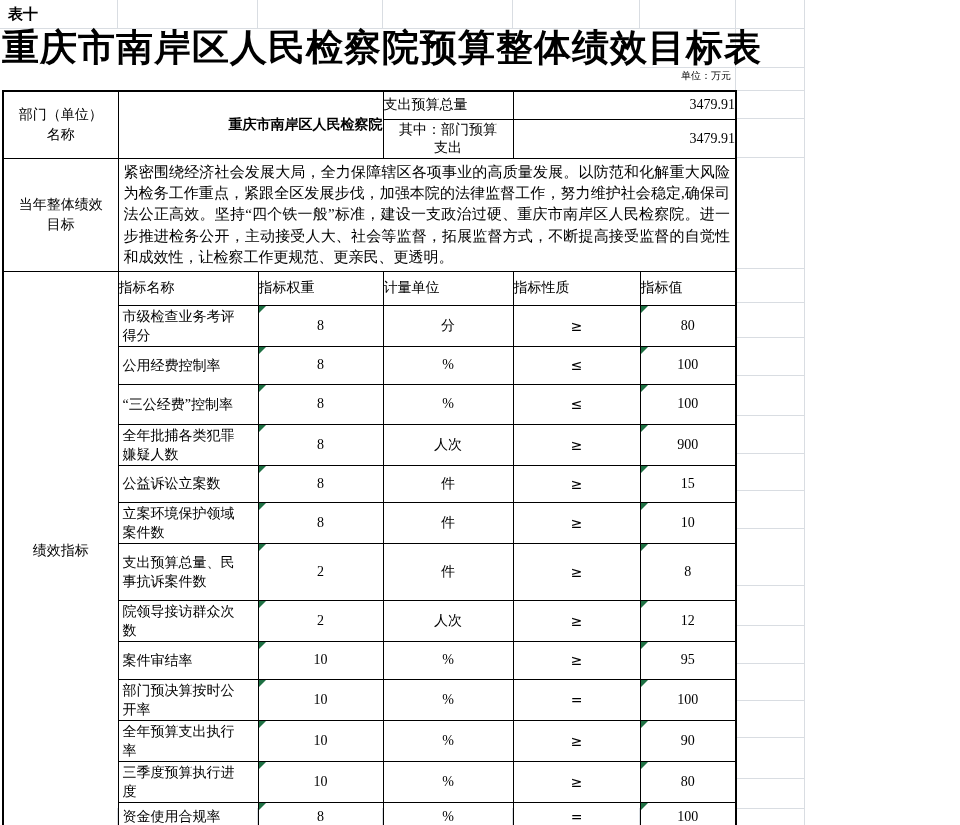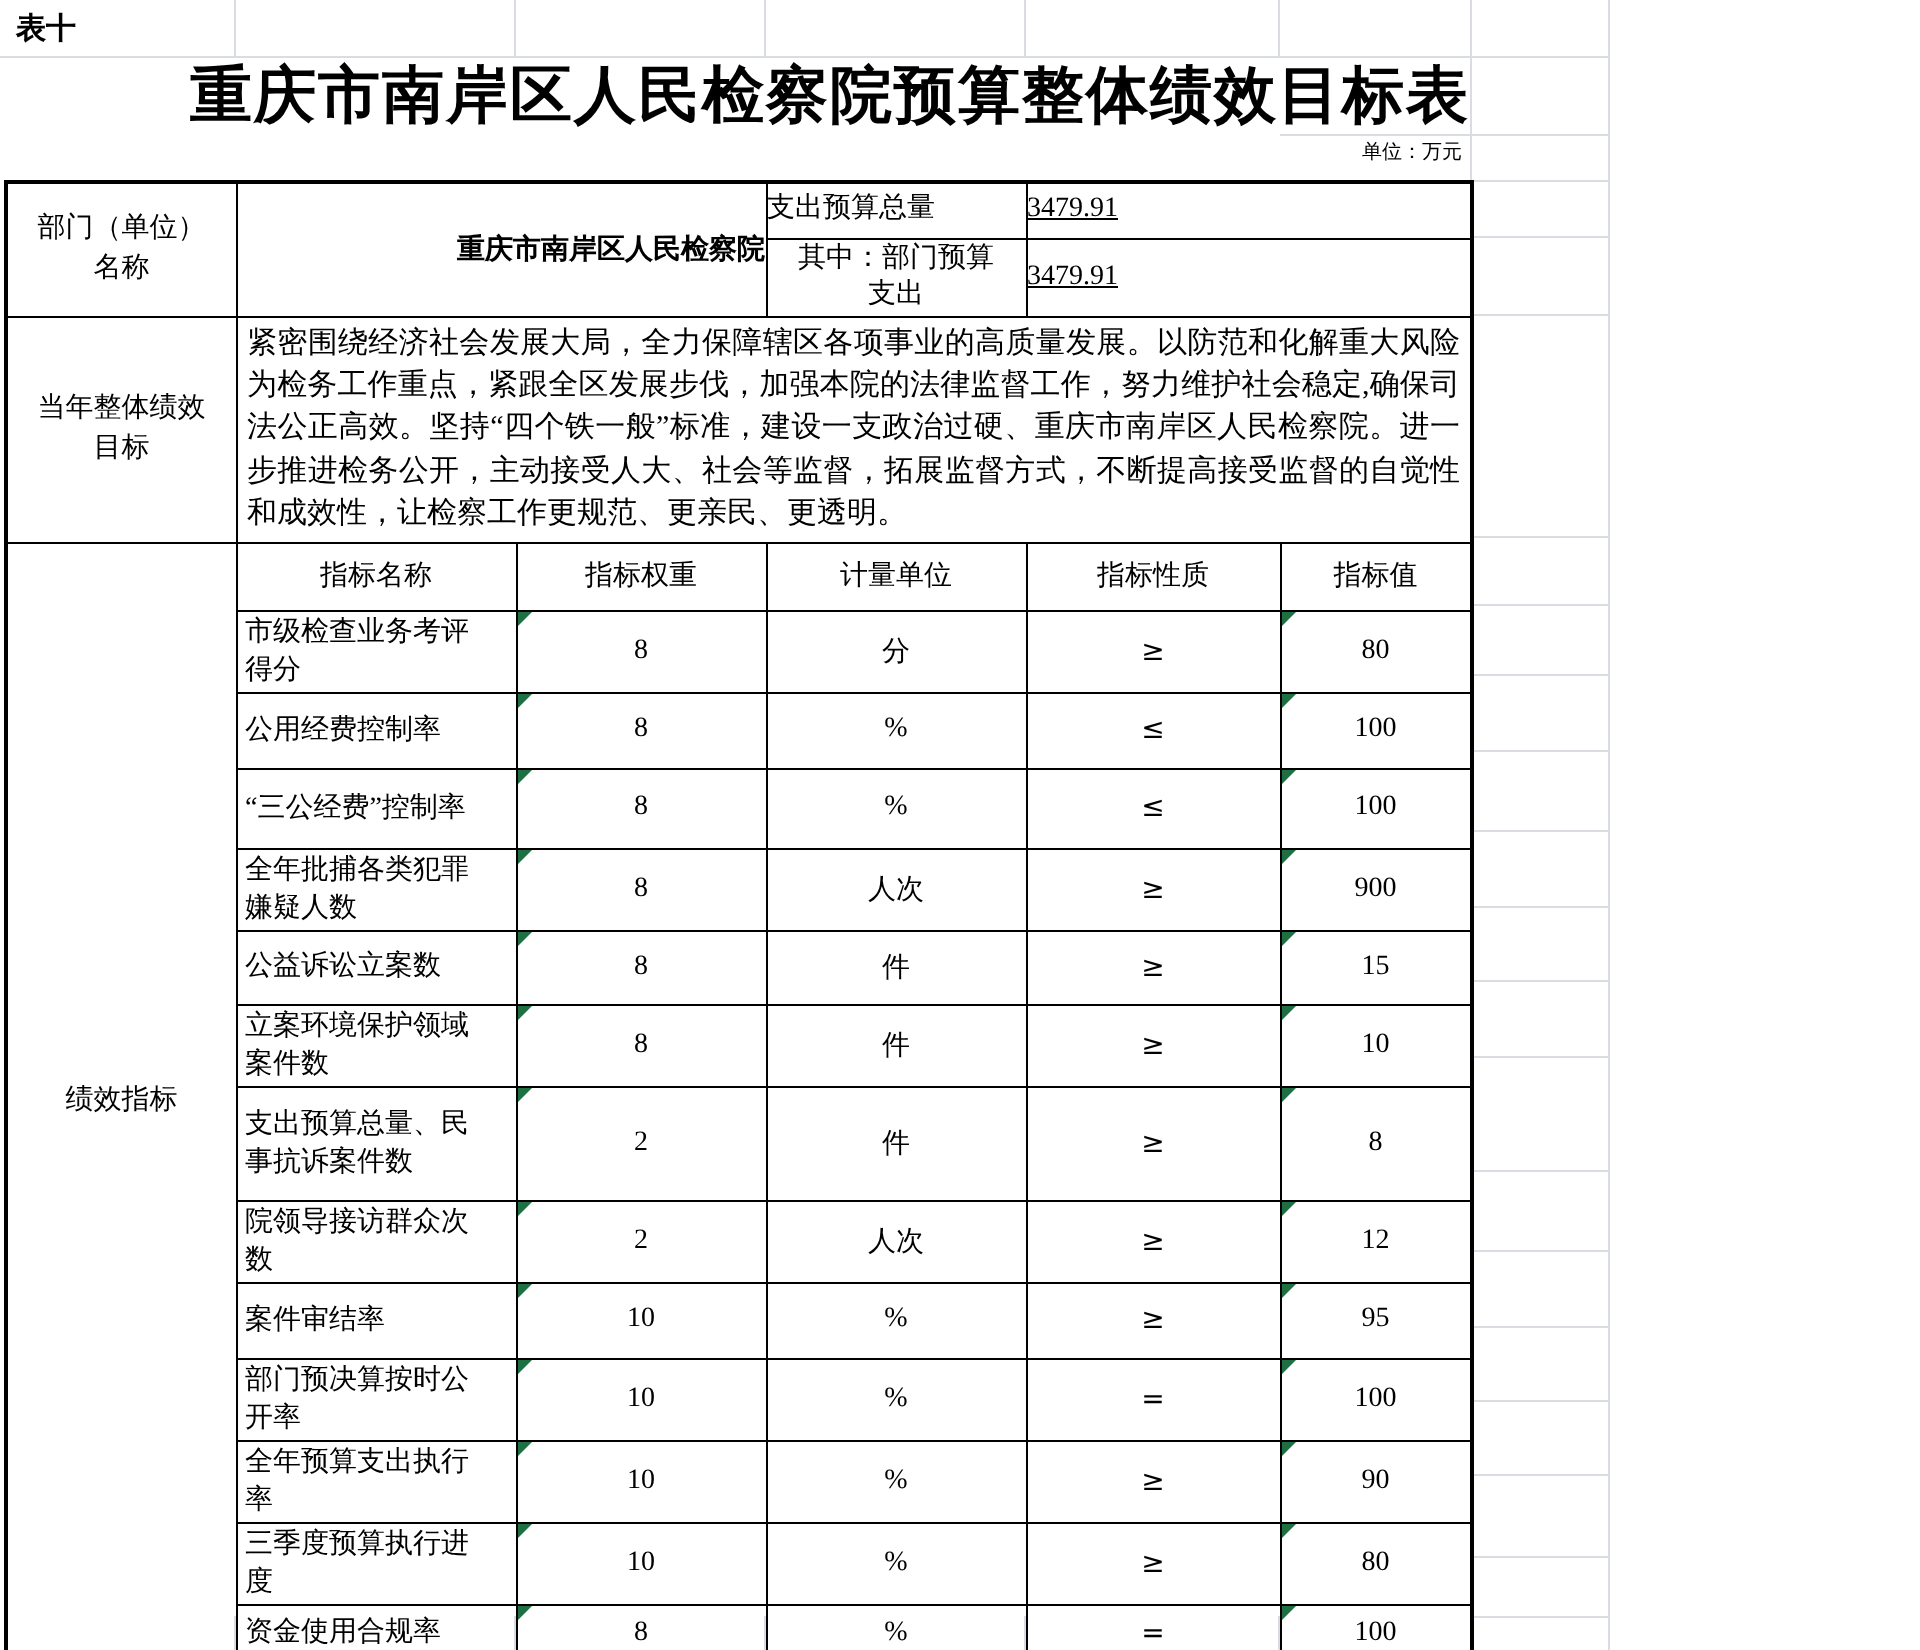--- a/index.html
+++ b/index.html
@@ -2,35 +2,35 @@
 <html><head>
 <meta charset="utf-8">
 <style>
   html,body{margin:0;padding:0;background:#ffffff;}
   .page{position:relative;width:960px;height:825px;background:#ffffff;overflow:hidden;
         font-family:"Liberation Serif","DejaVu Serif",serif;color:#000;}
   .gl{position:absolute;background:#d9dde2;}
   .sheet-label{position:absolute;left:8px;top:5px;font-size:15px;font-weight:bold;
         font-family:"Liberation Sans","DejaVu Sans",sans-serif;}
   .doc-title{position:absolute;left:2px;top:28px;width:733px;height:40px;line-height:40px;
-        text-align:right;font-size:31px;font-weight:bold;letter-spacing:1px;
+        text-align:right;font-size:37px;font-weight:bold;letter-spacing:1px;
         font-family:"Liberation Sans","DejaVu Sans",sans-serif;white-space:nowrap;}
   .unit-note{position:absolute;left:2px;top:69px;width:729px;text-align:right;font-size:10px;}
   table.main{position:absolute;left:2px;top:90px;width:733px;border-collapse:collapse;
         table-layout:fixed;border:2px solid #000;}
   table.main td{border:1px solid #000;padding:0;vertical-align:middle;font-size:14px;
         position:relative;overflow:hidden;}
   .rowlabel{text-align:center;font-size:14px;line-height:20px;}
   .deptname{text-align:right;font-size:15px;font-weight:bold;}
   .budlabel{padding-left:3px;font-size:15px;line-height:18px;}
   .sublabel{text-align:center;font-size:15px;line-height:18px;}
-  .moneyval{text-align:left;font-size:15px;text-decoration:underline;}
+  .moneyval{text-align:right;font-size:15px;}
   .goalcell{vertical-align:top;}
   .goaltext{padding:3px 5px 2px 5px;font-size:15px;line-height:21.4px;text-align:justify;}
-  .hdr{text-align:center;font-size:15px;}
+  .hdr{font-size:15px;}
   .namecell{vertical-align:middle;}
   .namewrap{padding:1px 20px 1px 4px;line-height:19px;font-size:14px;word-break:break-all;}
   .num{text-align:center;font-size:14px;}
   .nature{text-align:center;font-size:18px;font-family:"DejaVu Sans","Liberation Sans",sans-serif;}
   .tri{position:absolute;left:0;top:0;width:0;height:0;
        border-top:7px solid #1e7043;border-right:7px solid transparent;}
 </style>
 </head>
 <body>
 

